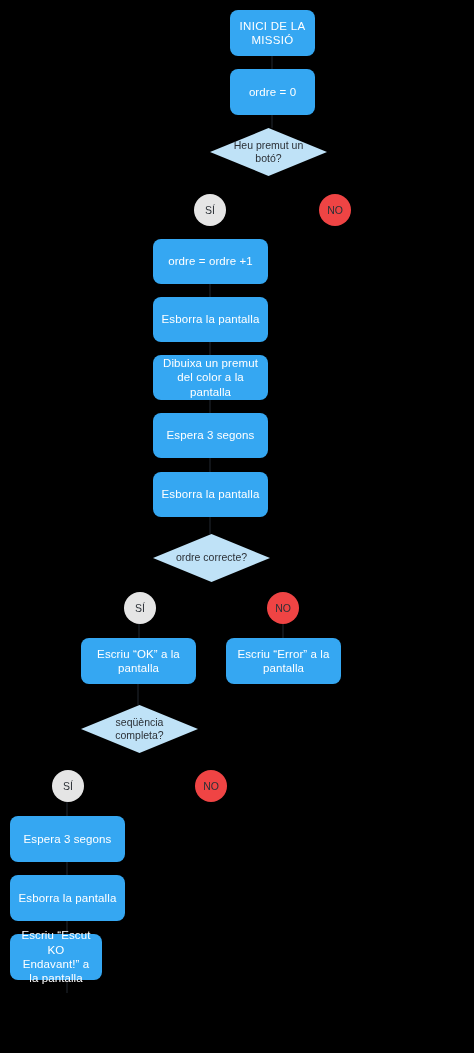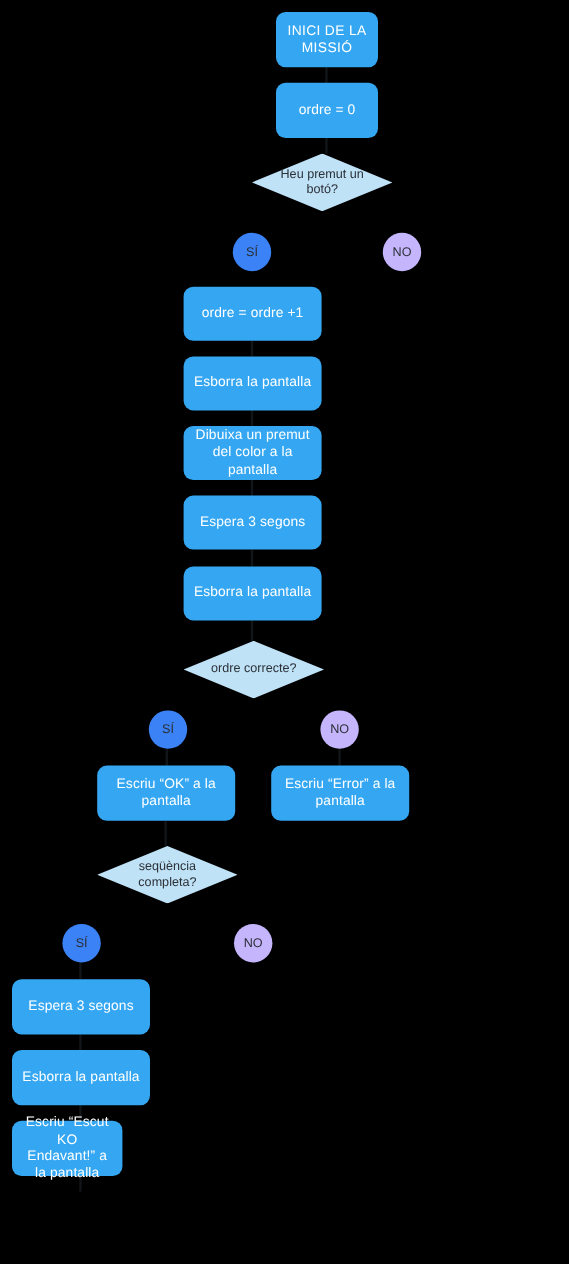--- a/index.html
+++ b/index.html
@@ -75,22 +75,22 @@
     position: absolute;
     width: 32px;
     height: 32px;
     border-radius: 50%;
     display: flex;
     align-items: center;
     justify-content: center;
     font-size: 10.5px;
     color: #2b3036;
   }
-  .node-circle.yes { background: #3b82f6; }
-  .node-circle.no  { background: #c4b5fd; }
+  .node-circle.yes { background: #e5e5e5; }
+  .node-circle.no  { background: #ef4444; }
 </style>
 </head>
 <body>
 
 <div id="canvas">
     <div class="conn" style="left: 271px; top: 56px; width: 2px; height: 13px;"></div>
     <div class="conn" style="left: 271px; top: 115px; width: 2px; height: 13px;"></div>
     <div class="conn" style="left: 209px; top: 284px; width: 2px; height: 13px;"></div>
     <div class="conn" style="left: 209px; top: 342px; width: 2px; height: 13px;"></div>
     <div class="conn" style="left: 209px; top: 400px; width: 2px; height: 13px;"></div>

